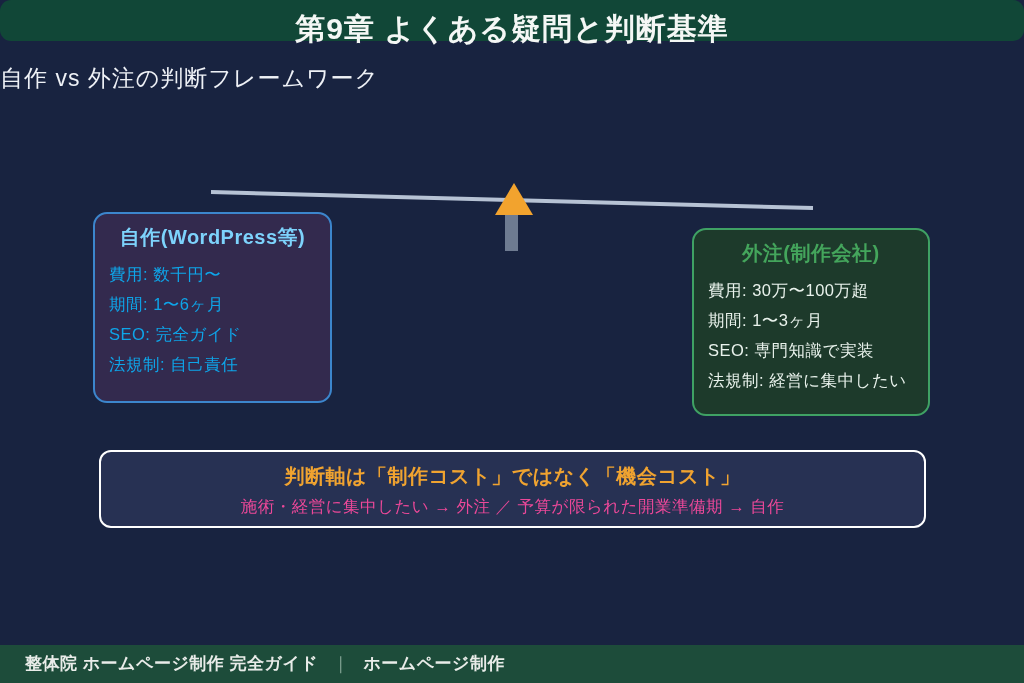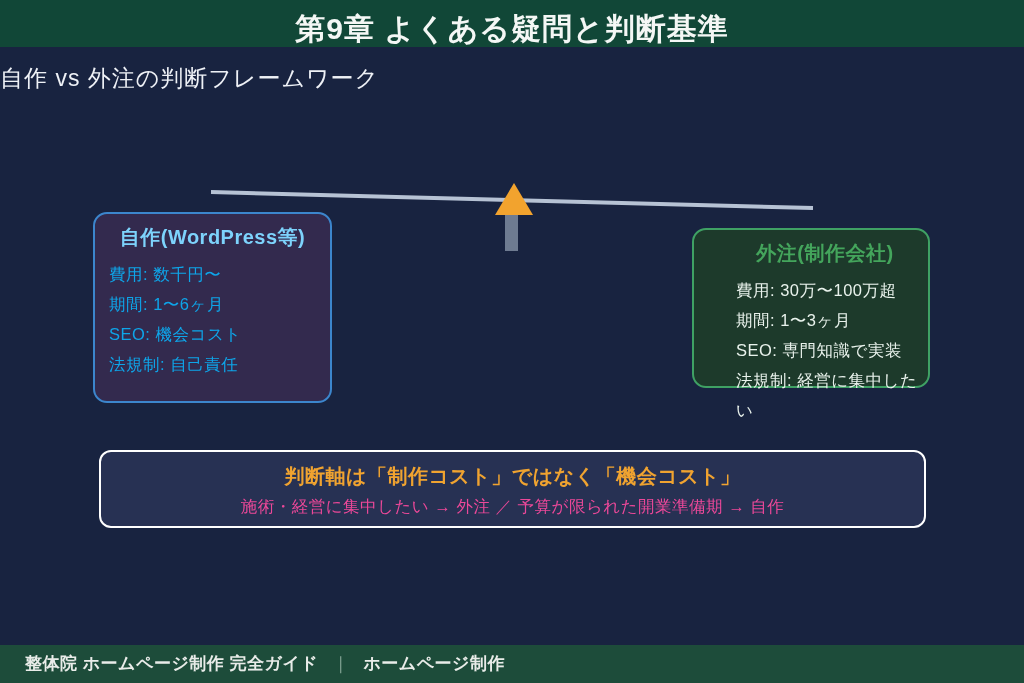--- a/index.html
+++ b/index.html
@@ -8,22 +8,23 @@
     font-family: "Liberation Sans", "DejaVu Sans", sans-serif;
     background:#182340;
   }
   .slide {
     position:relative; width:1024px; height:683px;
     background:#182340; overflow:hidden;
   }
 
   
   .header {
-    position:absolute; top:0; left:0; width:1024px; height:47px;
+    position:absolute; top:0; left:0; width:1024px; height:41px;
     background:#114737;
+    border-radius:11px;
   }
   .header-title {
     width:100%; text-align:center; line-height:57px;
     font-size:30px; font-weight:bold; color:#f4f7f5;
     letter-spacing:1px;
   }
 
   
   .subtitle {
     position:absolute; top:63px; left:0; width:1024px;
@@ -36,22 +37,22 @@
 
   
   .card {
     position:absolute; border-radius:14px; border:2px solid;
   }
   .card-diy {
     left:93px; top:212px; width:239px; height:191px;
     background:#332a4e; border-color:#3c86cd;
   }
   .card-out {
-    left:692px; top:228px; width:238px; height:160px;
-    background:#1d3a2b; border-color:#3fa164;padding-left:28px;
+    left:692px; top:228px; width:238px; height:188px;
+    background:#1d3a2b; border-color:#3fa164;
   }
   .card-title {
     text-align:center; font-size:20px; font-weight:bold;
     margin-top:10px; letter-spacing:0.5px;
   }
   .card-diy .card-title { color:#7dd3fc; }
   .card-out .card-title { color:#44a55c; }
   .card-items { padding:8px 10px 0 14px; }
   .card-item {
     font-size:16.5px; line-height:30px; letter-spacing:0.5px;
@@ -99,21 +100,21 @@
     <line x1="16" y1="17" x2="618" y2="33" stroke-width="4" stroke="#b6c2d4"></line>
     <rect x="310" y="40" width="13" height="36" fill="#6e7b91"></rect>
     <polygon points="319,8 300,40 338,40" fill="#f2a32e"></polygon>
   </svg>
 
   <div class="card card-diy">
     <div class="card-title">自作(WordPress等)</div>
     <div class="card-items">
       <div class="card-item">費用: 数千円〜</div>
       <div class="card-item">期間: 1〜6ヶ月</div>
-      <div class="card-item">SEO: 機会コスト</div>
+      <div class="card-item">SEO: 完全ガイド</div>
       <div class="card-item">法規制: 自己責任</div>
     </div>
   </div>
 
   <div class="card card-out">
     <div class="card-title">外注(制作会社)</div>
     <div class="card-items">
       <div class="card-item">費用: 30万〜100万超</div>
       <div class="card-item">期間: 1〜3ヶ月</div>
       <div class="card-item">SEO: 専門知識で実装</div>

